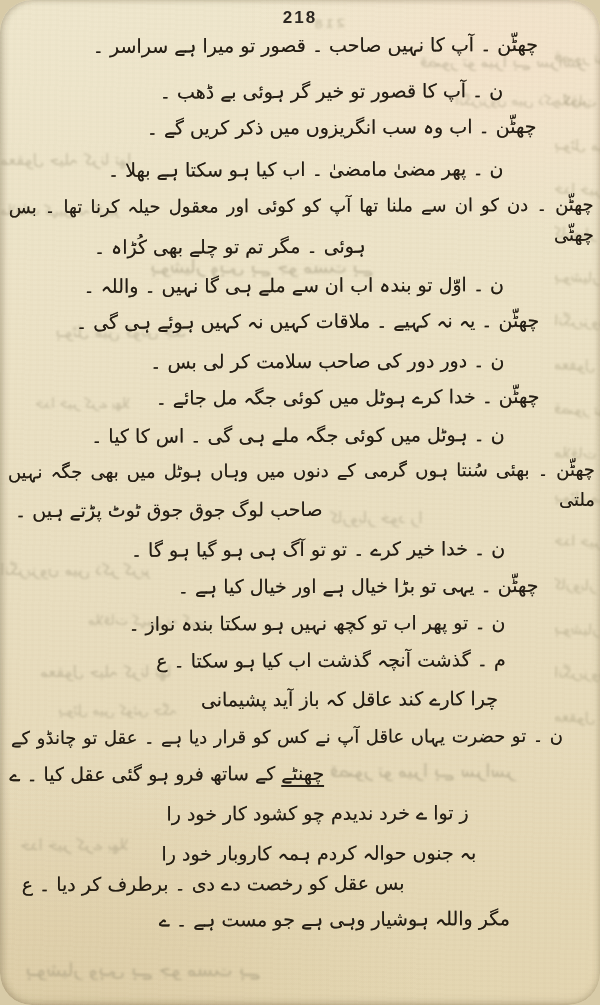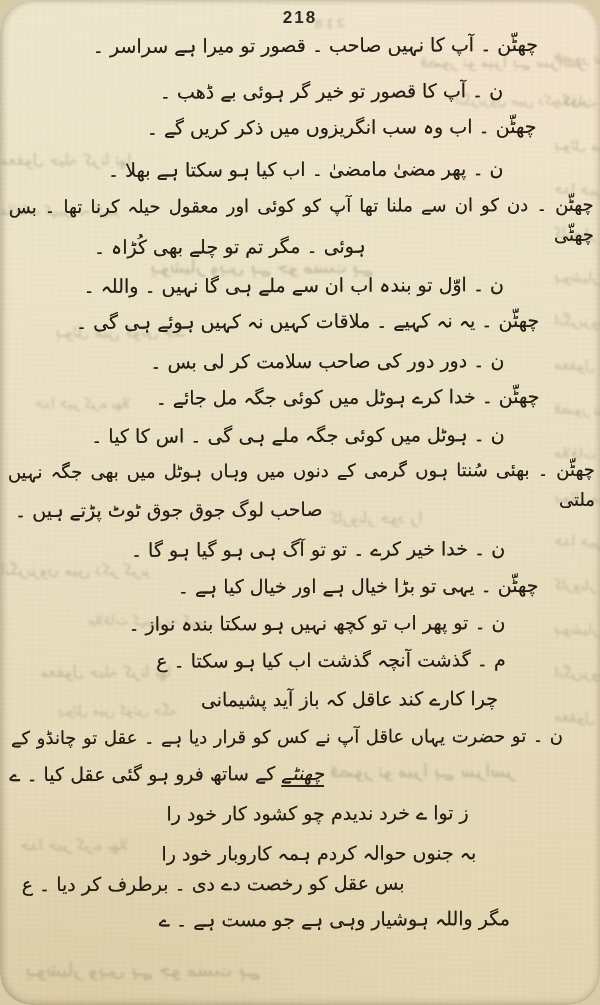--- a/index.html
+++ b/index.html
@@ -41,21 +41,21 @@
   }
   .textlayer{position:absolute;inset:0;transform:rotate(-.25deg);}
   .ln{
     position:absolute;direction:rtl;unicode-bidi:isolate;white-space:nowrap;
     font-size:19px;line-height:30px;color:#241d13;max-width:592px;overflow:hidden;
     text-shadow:0 0 .4px rgba(36,29,19,.65);
     font-family:"DejaVu Sans","Liberation Serif",serif;
   }
   .ln.full{white-space:normal;text-align:justify;text-align-last:justify;font-size:18px;}
   .ln.verse{letter-spacing:.5px;}
-  .ul{border-bottom:2px solid #2a2318;padding-bottom:1px;font-style:italic;}
+  .ul{border-bottom:2px solid #2a2318;padding-bottom:1px;}
   
   .ghost{
     position:absolute;direction:rtl;white-space:nowrap;overflow:hidden;
     color:#948b6f;opacity:.42;filter:blur(1.1px);
     transform:scaleX(-1);font-size:16px;pointer-events:none;
   }
   .ghost.big{font-size:18px;opacity:.5;}
   .strip{
     position:absolute;top:48px;right:0;width:46px;height:940px;overflow:hidden;
     display:flex;flex-direction:column;gap:26px;pointer-events:none;

